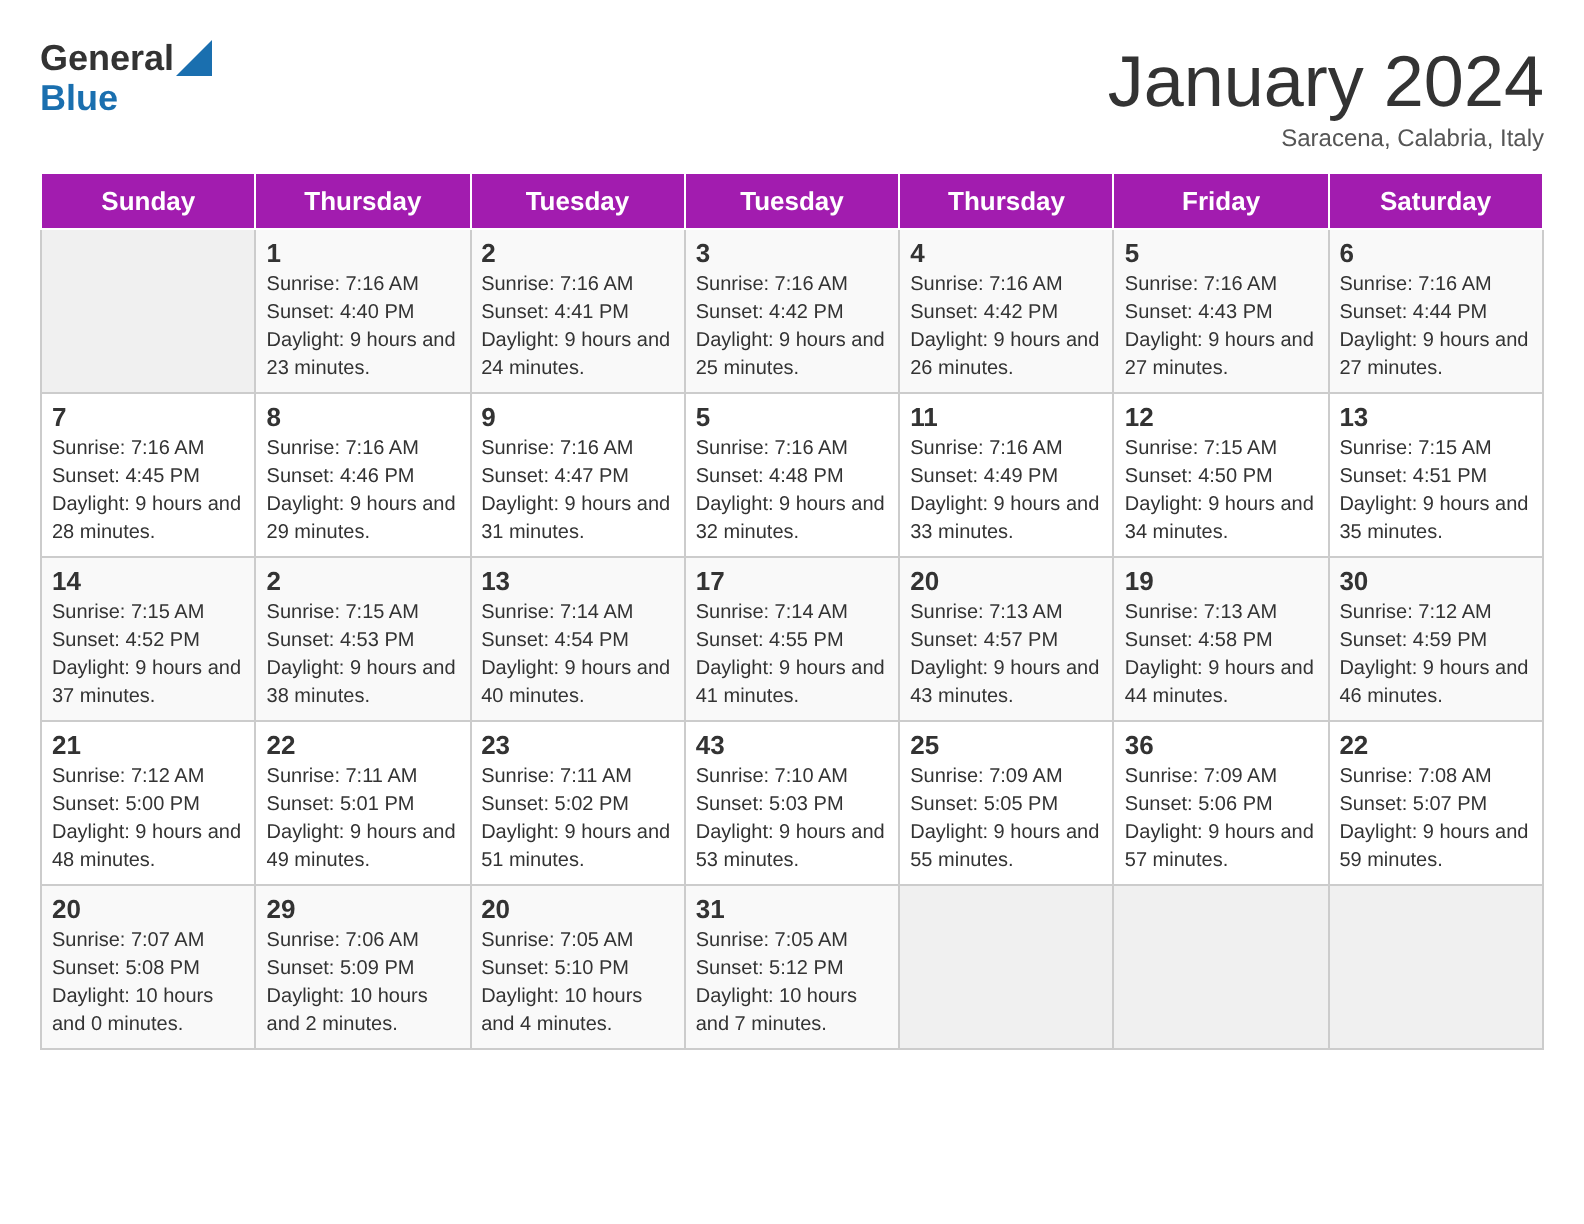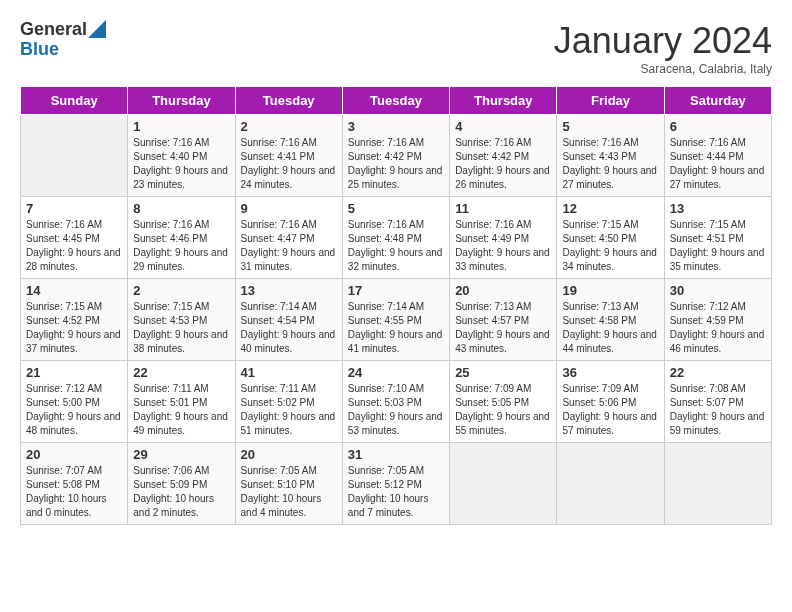--- a/index.html
+++ b/index.html
@@ -303,29 +303,29 @@
         </td>
         <td>
           <span class="day-number">22</span>
           <div class="day-info">
             Sunrise: 7:11 AM<br>
             Sunset: 5:01 PM<br>
             Daylight: 9 hours and 49 minutes.
           </div>
         </td>
         <td>
-          <span class="day-number">41</span>
+          <span class="day-number">23</span>
           <div class="day-info">
             Sunrise: 7:11 AM<br>
             Sunset: 5:02 PM<br>
             Daylight: 9 hours and 51 minutes.
           </div>
         </td>
         <td>
-          <span class="day-number">24</span>
+          <span class="day-number">43</span>
           <div class="day-info">
             Sunrise: 7:10 AM<br>
             Sunset: 5:03 PM<br>
             Daylight: 9 hours and 53 minutes.
           </div>
         </td>
         <td>
           <span class="day-number">25</span>
           <div class="day-info">
             Sunrise: 7:09 AM<br>

